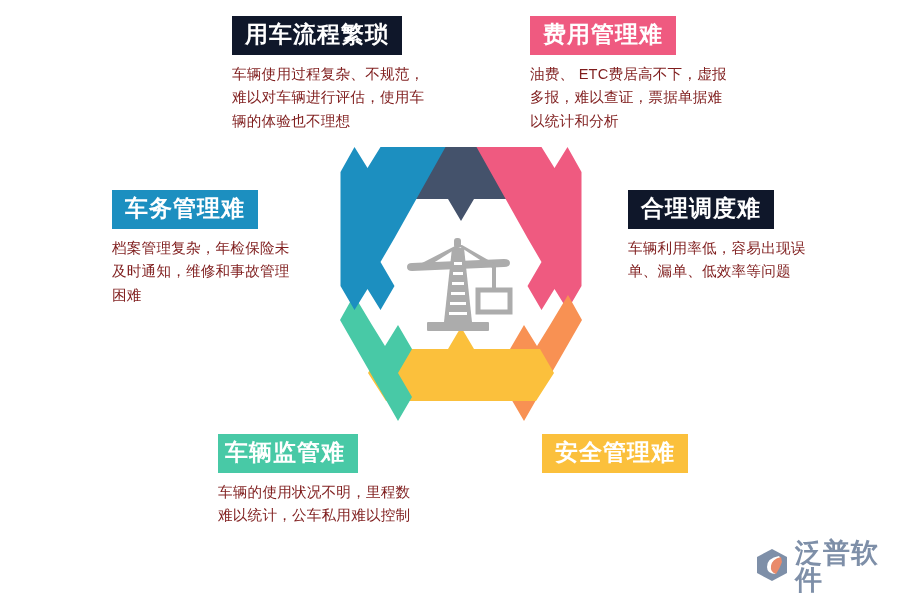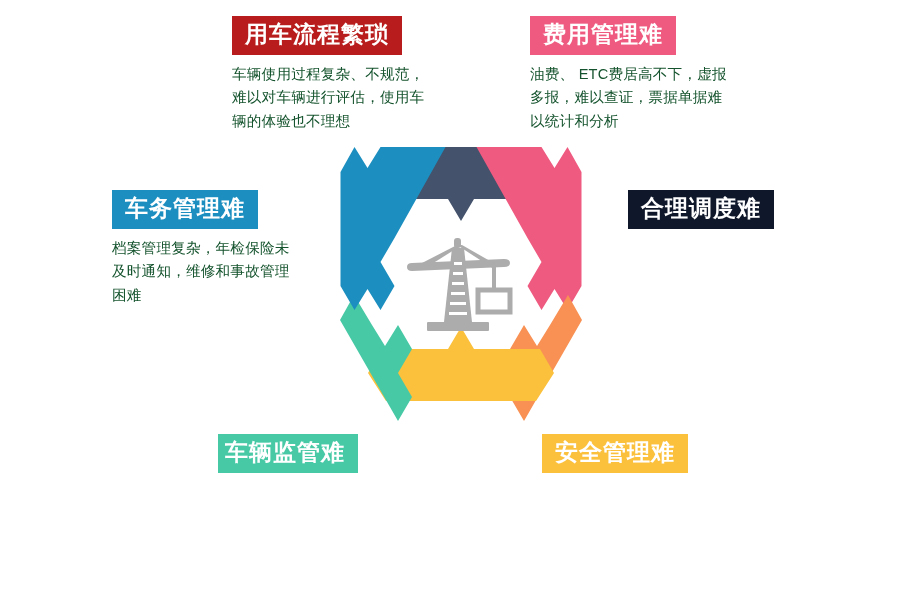--- a/index.html
+++ b/index.html
@@ -28,21 +28,21 @@
     display: inline-block;
     color: #ffffff;
     font-size: 23px;
     font-weight: bold;
     letter-spacing: 1px;
     padding: 6px 13px 7px 13px;
     line-height: 1.12;
     white-space: nowrap;
   }
   .desc {
-    color: #14532d;
+    color: #7f1d1d;
     font-size: 14.6px;
     line-height: 1.62;
     margin-top: 8px;
     letter-spacing: 0.2px;
   }
 
   
   .c-process   { left: 232px; top: 16px;  width: 196px; }
   .c-cost      { left: 530px; top: 16px;  width: 206px; }
   .c-affairs   { left: 112px; top: 190px; width: 192px; }
@@ -104,40 +104,42 @@
     margin-top: 3px;
     margin-left: 8px;
   }
 </style>
 </head>
 <body>
 
 <div id="stage">
 
   <div class="callout c-process">
-    <div class="badge" style="background-color: #b91c1c; text-align: right;">用车流程繁琐</div>
+    <div class="badge" style="background-color: #0f172a; text-align: right;">用车流程繁琐</div>
     <div class="desc">车辆使用过程复杂、不规范，难以对车辆进行评估，使用车辆的体验也不理想</div>
   </div>
 
   <div class="callout c-affairs">
     <div class="badge" style="background-color: rgb(28, 143, 192);">车务管理难</div>
     <div class="desc">档案管理复杂，年检保险未及时通知，维修和事故管理困难</div>
   </div>
 
   <div class="callout c-cost">
     <div class="badge" style="background-color: rgb(239, 90, 128);">费用管理难</div>
     <div class="desc">油费、 ETC费居高不下，虚报多报，难以查证，票据单据难以统计和分析</div>
   </div>
 
   <div class="callout c-dispatch">
     <div class="badge" style="background-color: #0f172a;">合理调度难</div>
+    <div class="desc">车辆利用率低，容易出现误单、漏单、低效率等问题</div>
   </div>
 
   <div class="callout c-monitor">
     <div class="badge" style="background-color: rgb(72, 201, 166); padding-left: 7px;">车辆监管难</div>
+    <div class="desc">车辆的使用状况不明，里程数难以统计，公车私用难以控制</div>
   </div>
 
   <div class="callout c-safety">
     <div class="badge" style="background-color: rgb(251, 192, 60);">安全管理难</div>
   </div>
 
   <div id="hexwrap">
     <svg width="246" height="282" viewBox="0 0 246 282" xmlns="http://www.w3.org/2000/svg">
 
       <path d="M 44 2 L 57 23 L 70 2 L 198 2 L 216 32 L 202 54 L 136 54 L 123 76 L 110 54 L 44 54 L 30 32 Z" fill="#44526b"></path>
@@ -177,14 +179,27 @@
       </g>
 
       <rect x="23" y="90" width="62" height="9" rx="1"></rect>
 
       <rect x="88" y="35" width="4" height="25"></rect>
 
       <rect x="74" y="58" width="32" height="22" fill="none" stroke="#acacac" stroke-width="5"></rect>
     </svg>
   </div>
 
+  <div id="logo">
+    <div class="logo-row">
+      <span class="logo-mark">
+        <svg width="34" height="34" viewBox="0 0 34 34" xmlns="http://www.w3.org/2000/svg">
+          <path d="M 17 1 L 32 9 L 32 25 L 17 33 L 2 25 L 2 9 Z" fill="#7e8fa8"></path>
+          <path d="M 24 8 Q 12 10 12 19 Q 12 26 21 26 Q 15 22 17 16 Q 19 11 26 11 Z" fill="#ffffff"></path>
+          <path d="M 26 9 Q 17 11 16 18 Q 15 24 21 26 Q 25 20 27 14 Z" fill="#e98a6a"></path>
+        </svg>
+      </span>
+      <span class="logo-name">泛普软件</span>
+    </div>
+    <div class="logo-url">www.fanpusoft.com</div>
+  </div>
 
 </div>
 
 </body></html>

